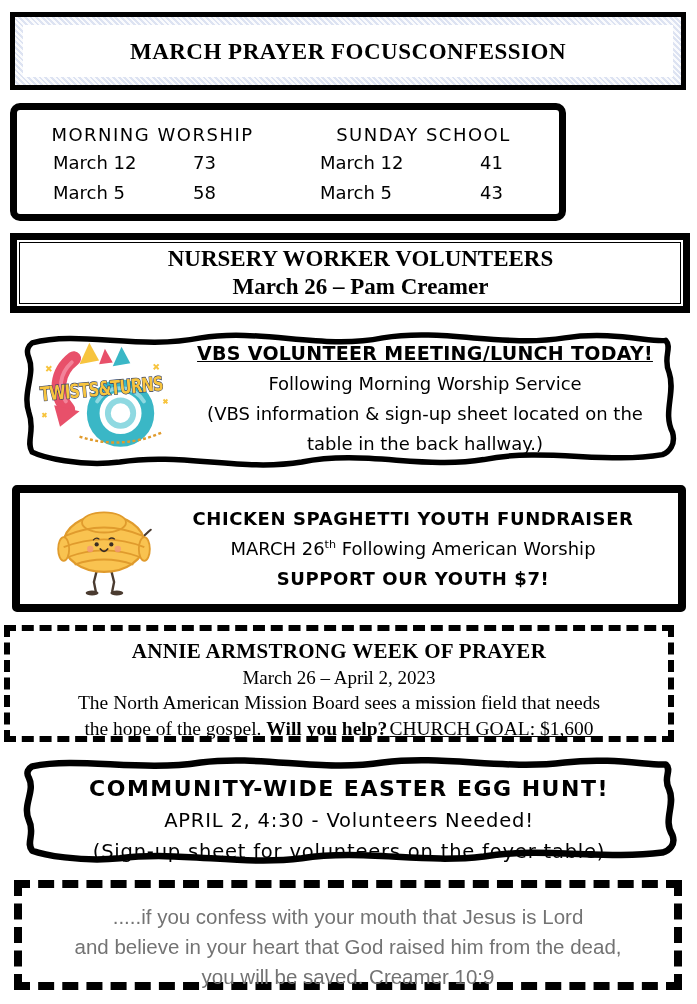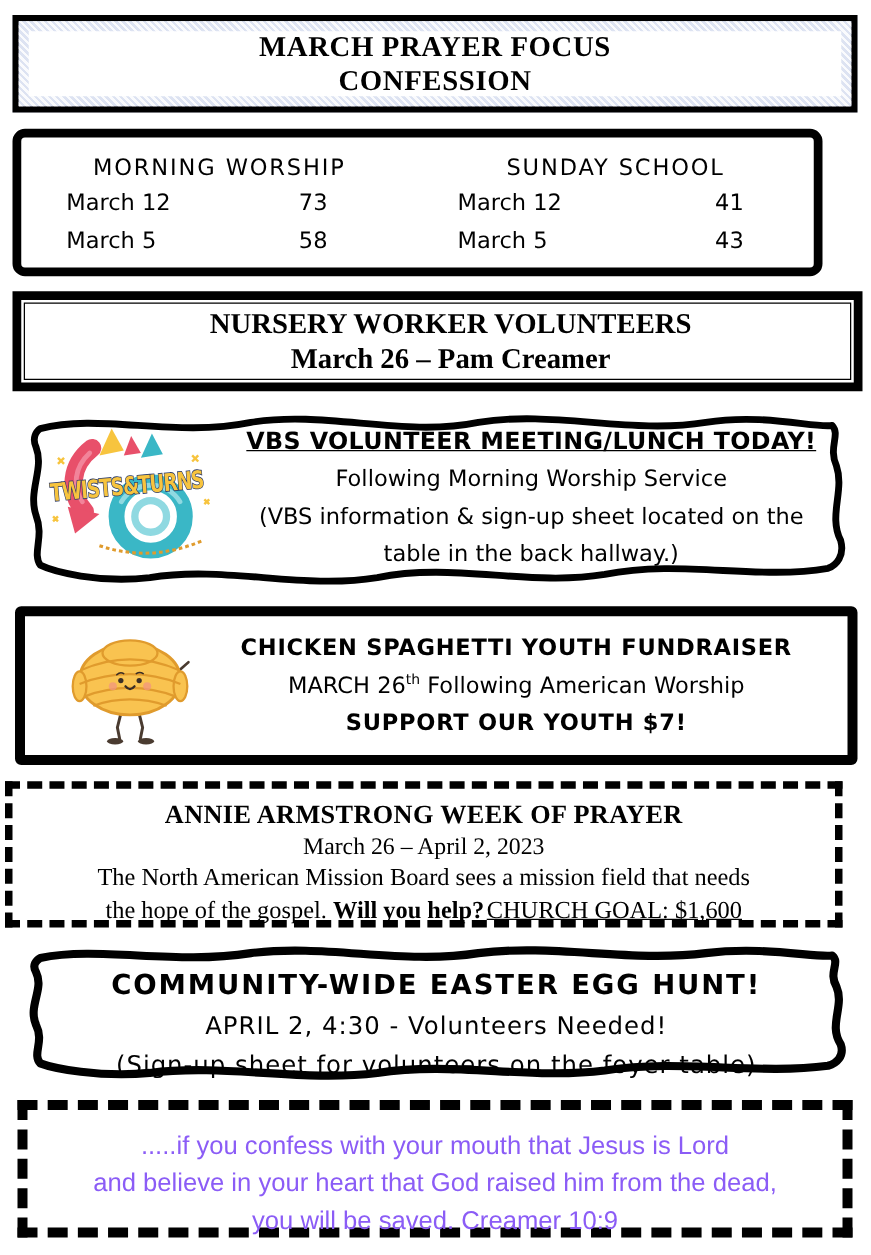--- a/index.html
+++ b/index.html
@@ -8,27 +8,27 @@
     font-family:"DejaVu Sans",sans-serif;color:#000;overflow:hidden;
   }
   .sec{position:absolute;box-sizing:border-box;}
 
   
   .prayer{left:10px;top:12px;width:676px;height:78px;border:5px solid #000;background:var(--band-blue,#dde3f2);}
   .prayer-band{position:absolute;inset:0;padding:8px;box-sizing:border-box;
     background:
       repeating-linear-gradient(45deg,rgba(255,255,255,.85) 0 2px,rgba(0,0,0,0) 2px 4px),
       var(--band-blue,#dde3f2);}
-  .prayer-inner{background:#fff;width:100%;height:100%;display:flex;flex-direction:column;
+  .prayer-inner{background:#fff;width:100%;height:100%;display:flex;flex-direction:row;
     align-items:center;justify-content:center;}
   .serif-bold{font-family:"Liberation Serif","DejaVu Serif",serif;font-weight:bold;}
   .prayer-inner div{font-size:23px;line-height:27px;letter-spacing:.5px;}
 
   
-  .attendance{left:10px;top:103px;width:648px;height:118px;border:7px solid #000;border-radius:10px;
+  .attendance{left:10px;top:103px;width:556px;height:118px;border:7px solid #000;border-radius:10px;
     display:flex;padding-top:12px;}
   .att-col{flex:1;}
   .att-title{text-align:center;font-size:18px;letter-spacing:1.5px;line-height:26px;}
   .att-row{display:flex;justify-content:space-between;font-size:18px;line-height:30px;
     padding:0 72px 0 36px;}
   .att-col.right .att-row{padding:0 56px 0 32px;}
 
   
   .nursery{left:10px;top:233px;width:680px;height:80px;border:7px solid #000;padding:2px;}
   .nursery-inner{border:1.5px solid #000;width:100%;height:100%;box-sizing:border-box;
@@ -65,21 +65,21 @@
 
   
   .easter{left:12px;top:751px;width:674px;height:115px;}
   .easter-content{position:absolute;inset:0;z-index:1;text-align:center;padding-top:22px;}
   .easter-heading{font-size:22px;font-weight:bold;letter-spacing:1.5px;line-height:32px;}
   .easter-line{font-size:19.5px;line-height:31px;letter-spacing:.8px;}
 
   
   .verse{left:14px;top:880px;width:668px;height:110px;border:8px dashed #000;
     text-align:center;font-family:"Liberation Sans","DejaVu Sans",sans-serif;
-    font-size:20.5px;line-height:30px;padding-top:14px;color:#8b5cf6;}
+    font-size:20.5px;line-height:30px;padding-top:14px;color:#737373;}
 </style>
 </head>
 <body>
 
 <section class="sec prayer">
   <div class="prayer-band">
     <div class="prayer-inner serif-bold">
       <div>MARCH PRAYER FOCUS</div>
       <div>CONFESSION</div>
     </div>

